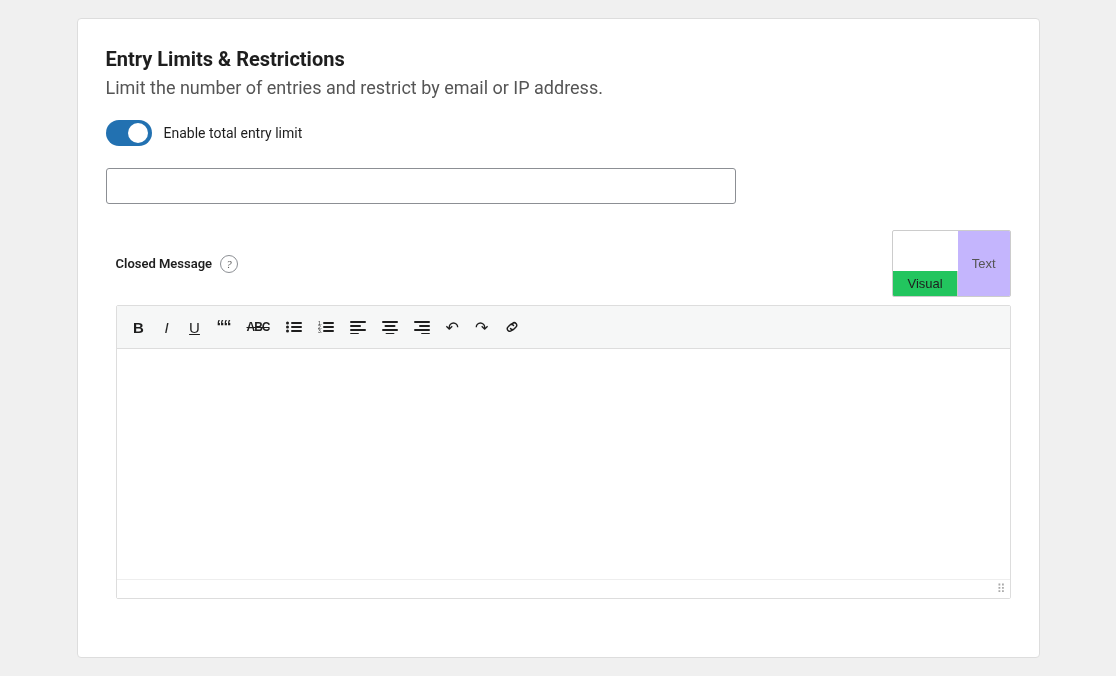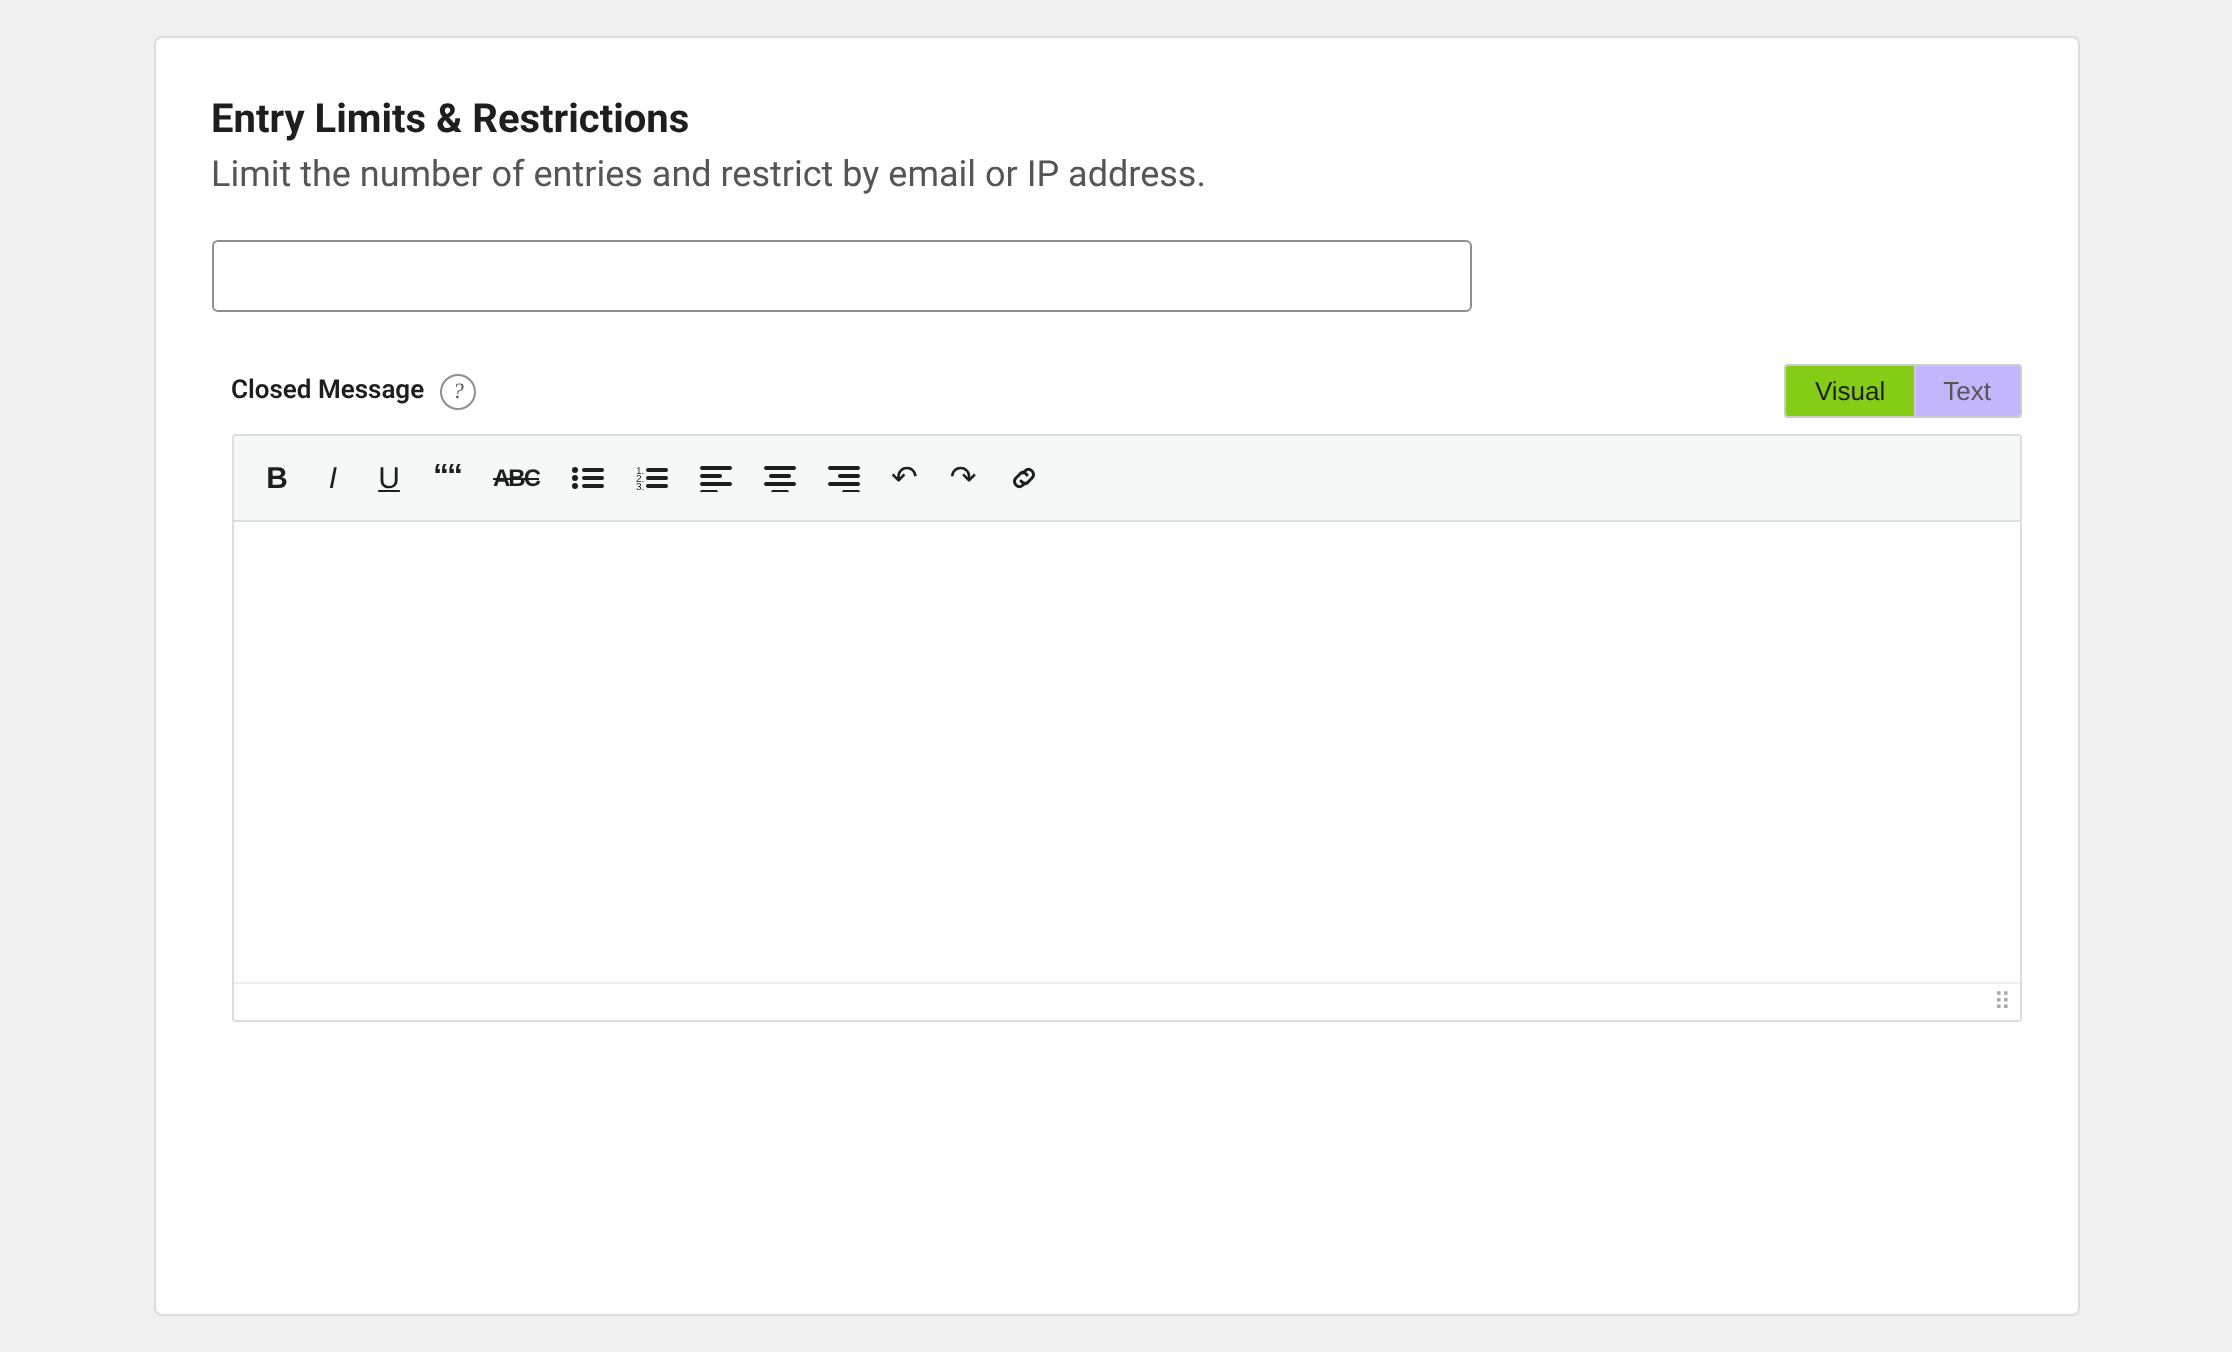--- a/index.html
+++ b/index.html
@@ -158,22 +158,23 @@
       border: none;
       color: #555;
       transition: background 0.15s;
     }
 
     .view-btn:first-child {
       border-right: 1px solid #ccc;
     }
 
     .view-btn.active {
-      background: #84cc16;
-      color: #1e1e1e;
+      background: #22c55e;
+      color: #1e1e1e;
+      margin-top: 40px;
     }
 
     .editor-container {
       border: 1px solid #ddd;
       border-radius: 2px;
     }
 
     .editor-toolbar {
       background: #f6f7f7;
       border-bottom: 1px solid #ddd;
@@ -233,20 +234,27 @@
   </style>
 </head>
 <body>
 
 <div class="panel">
 
   <h2 class="panel-title">Entry Limits &amp; Restrictions</h2>
 
   <p class="panel-subtitle">Limit the number of entries and restrict by email or IP address.</p>
 
+  <div class="toggle-row">
+    <label class="toggle">
+      <input type="checkbox" checked="" style="">
+      <span class="toggle-slider"></span>
+    </label>
+    <span class="toggle-label">Enable total entry limit</span>
+  </div>
 
 
   <input type="text" class="text-input" placeholder="" style="">
 
   <div class="closed-message-section">
     <div class="closed-message-header">
       <div class="closed-message-label-row">
         <span class="closed-message-label">Closed Message</span>
         <div class="help-icon">?</div>
       </div>

